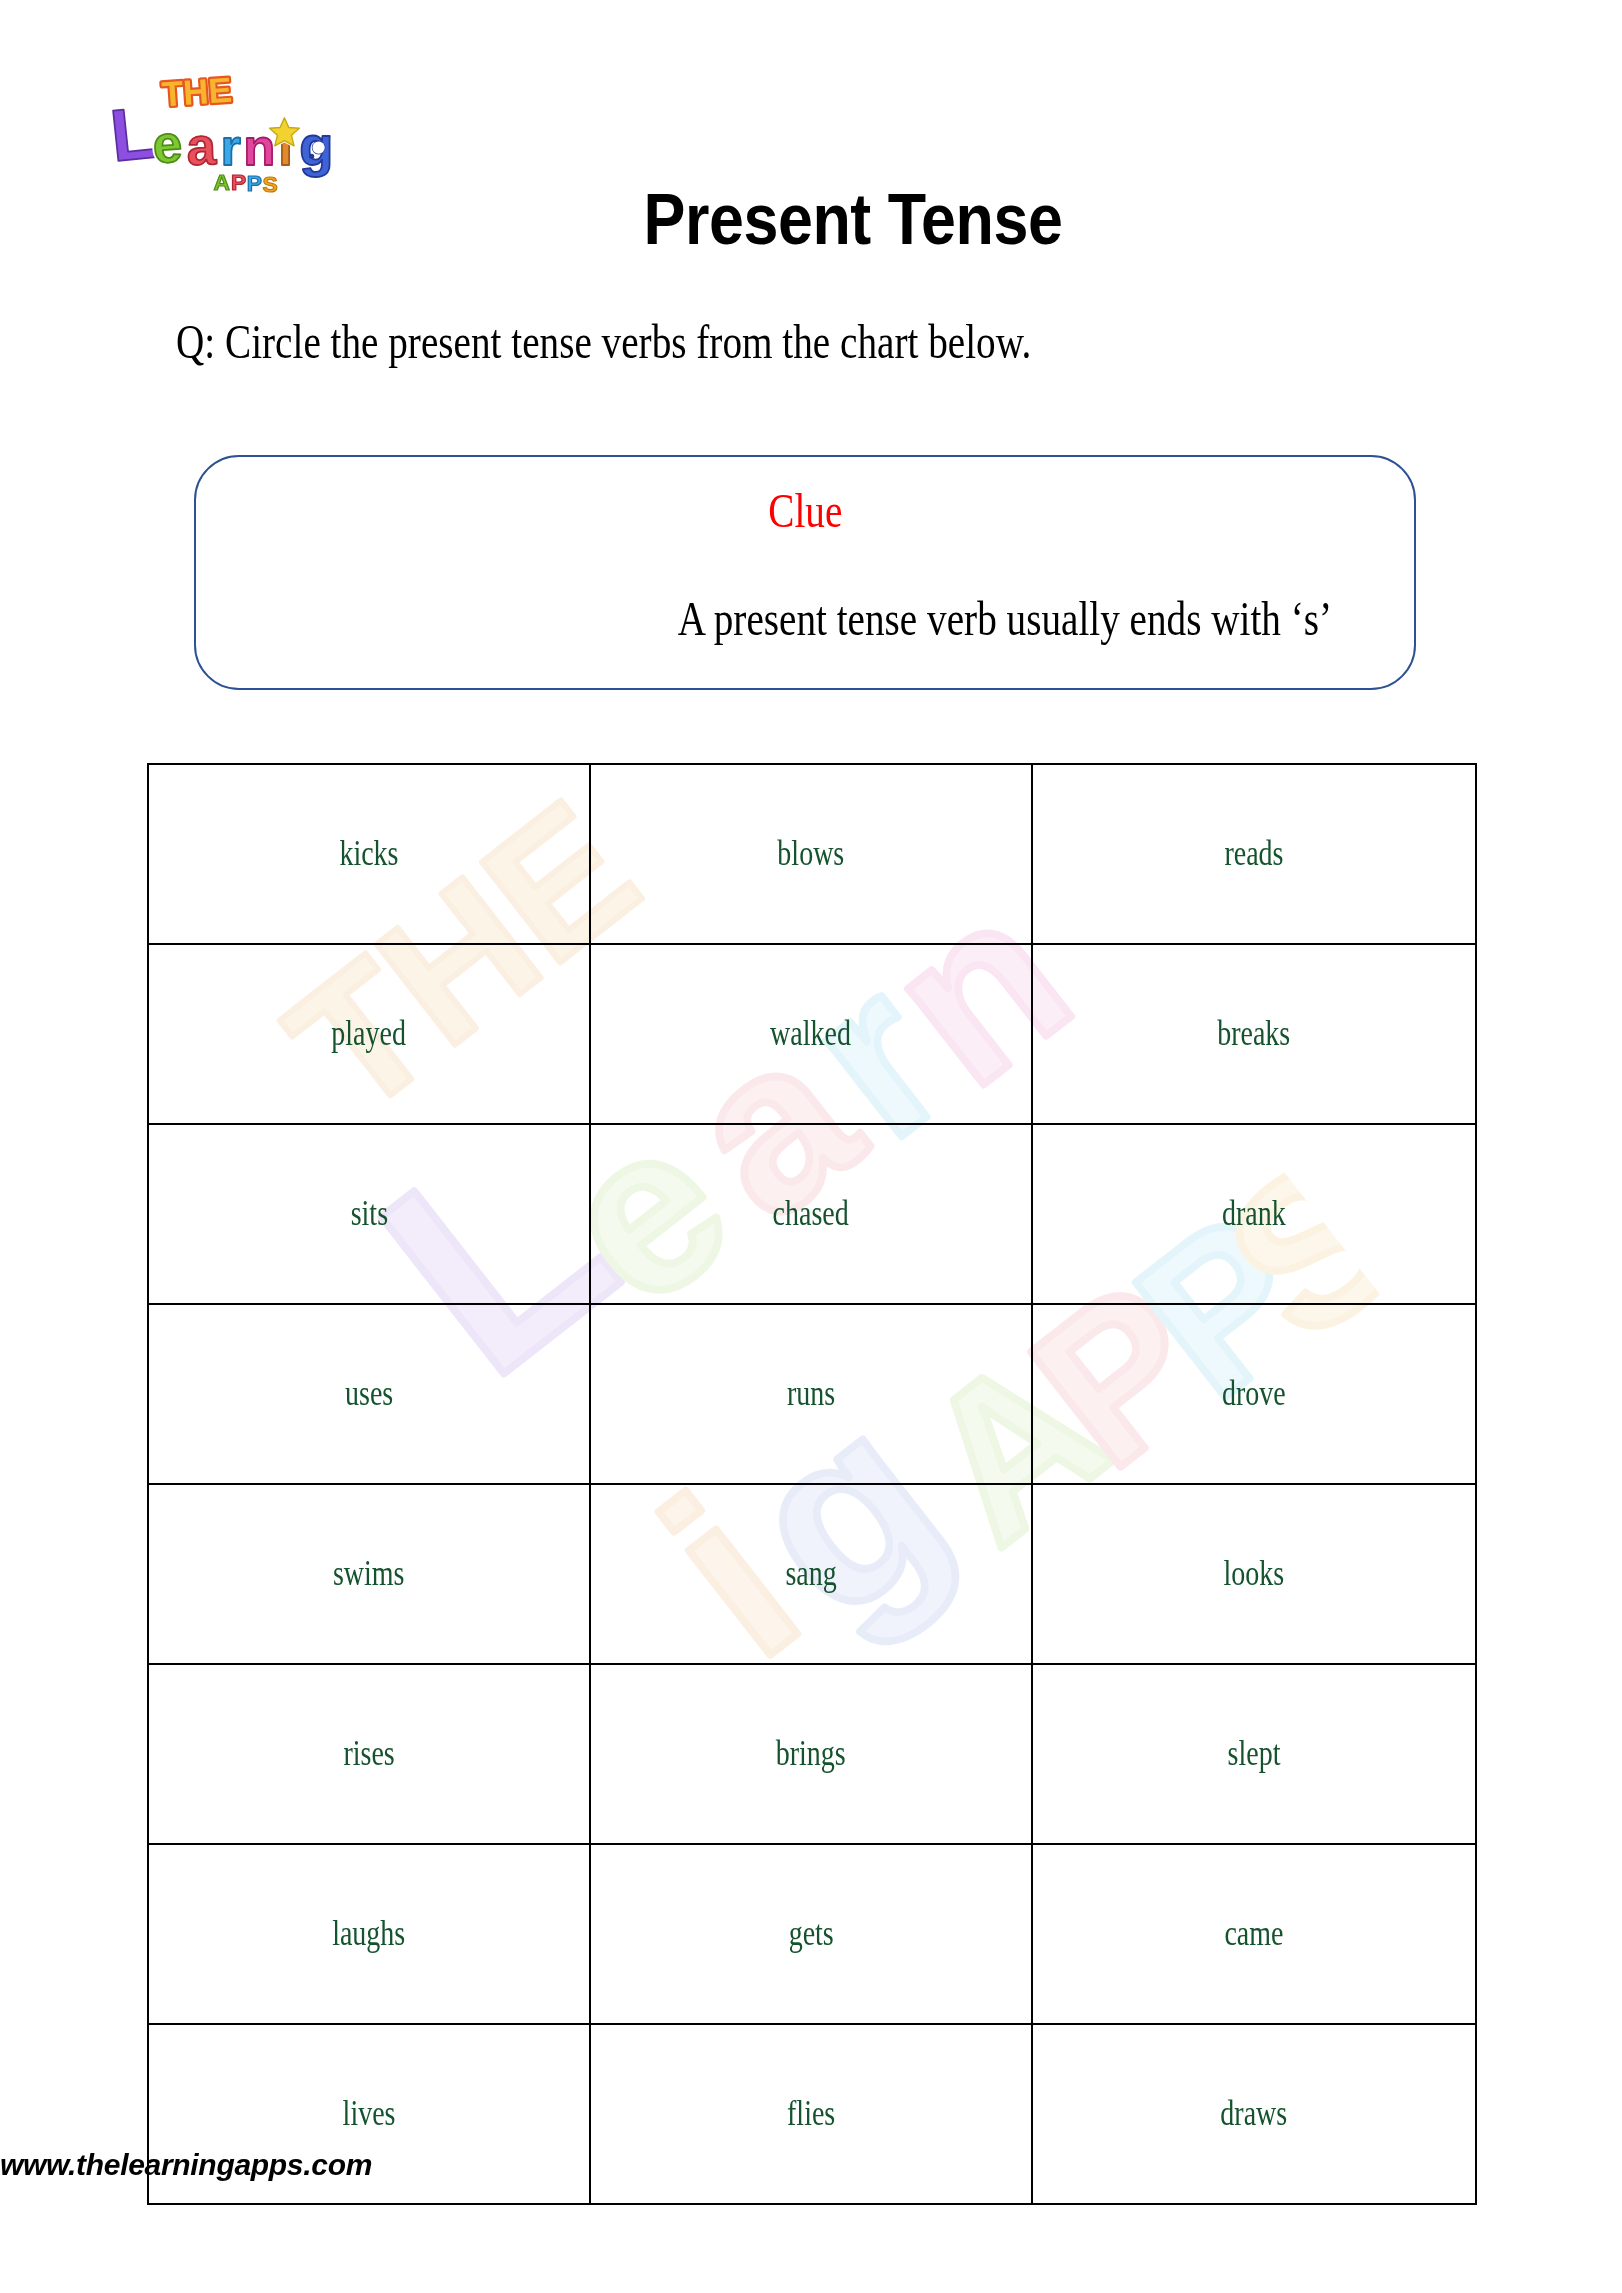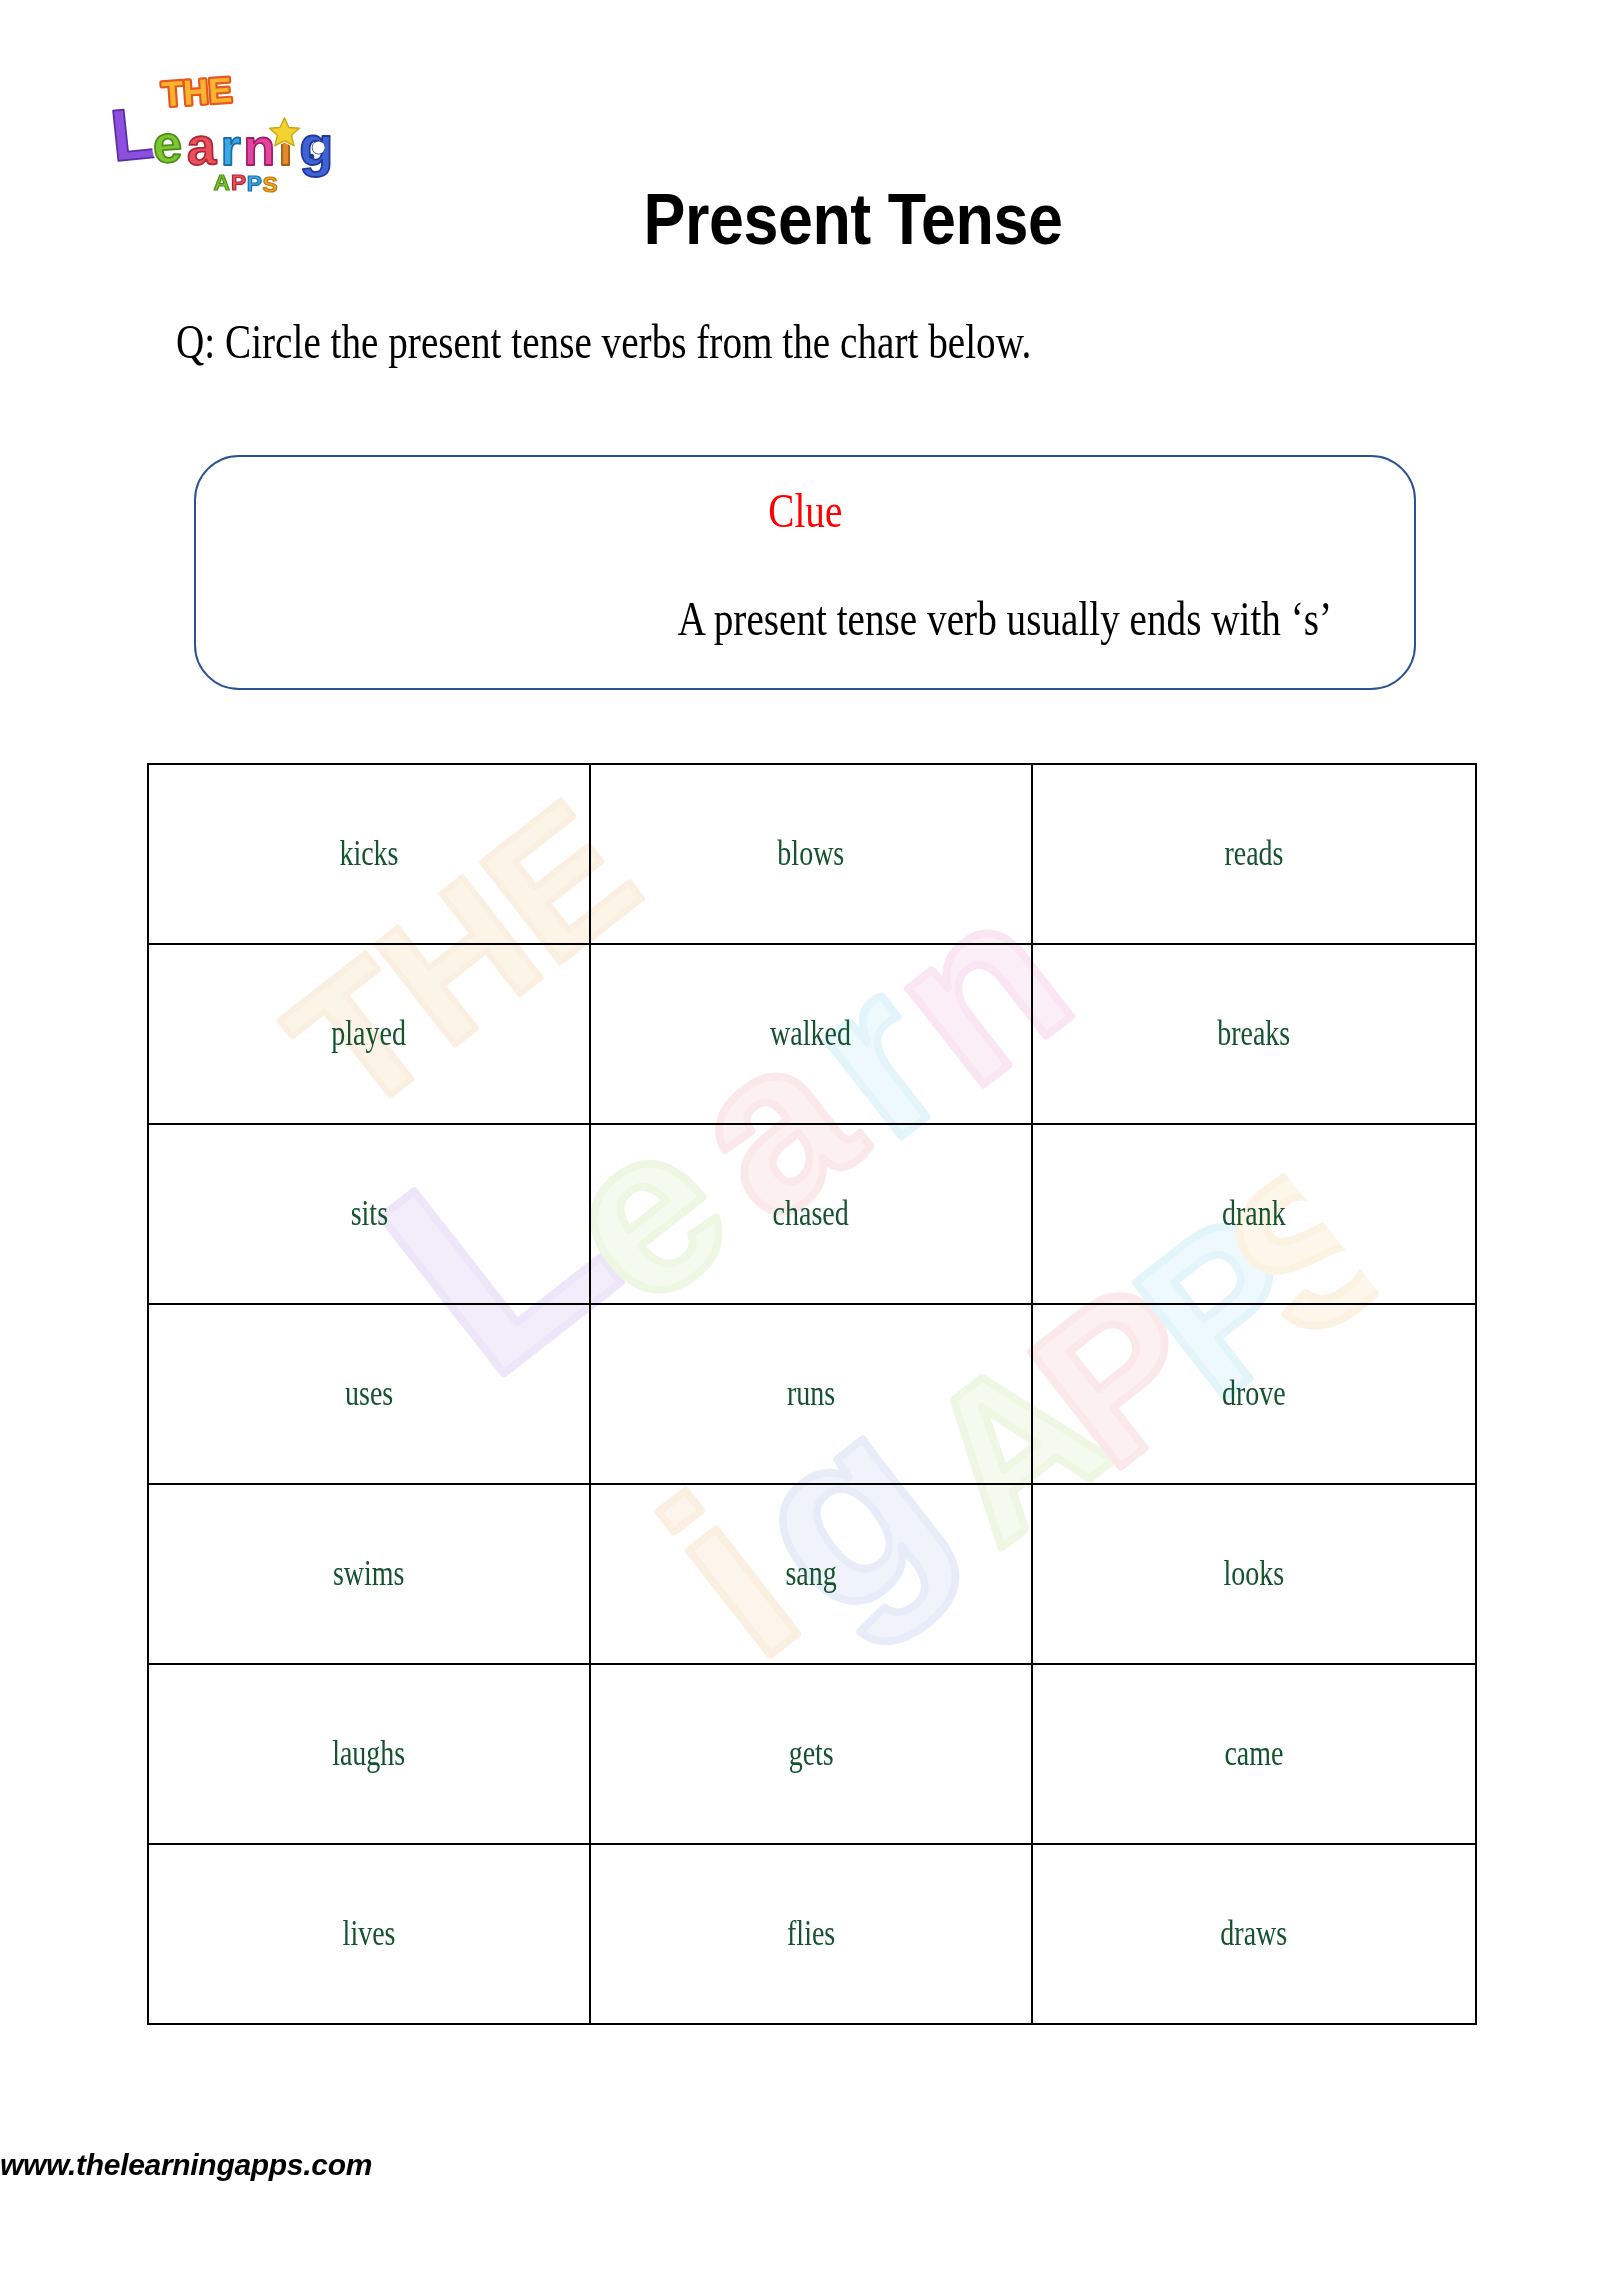--- a/index.html
+++ b/index.html
@@ -282,20 +282,25 @@
         <td><span>uses</span></td>
         <td><span>runs</span></td>
         <td><span>drove</span></td>
       </tr>
       <tr>
         <td><span>swims</span></td>
         <td><span>sang</span></td>
         <td><span>looks</span></td>
       </tr>
       <tr>
+        <td><span>rises</span></td>
+        <td><span>brings</span></td>
+        <td><span>slept</span></td>
+      </tr>
+      <tr>
         <td><span>laughs</span></td>
         <td><span>gets</span></td>
         <td><span>came</span></td>
       </tr>
       <tr>
         <td><span>lives</span></td>
         <td><span>flies</span></td>
         <td><span>draws</span></td>
       </tr>
     </tbody>

